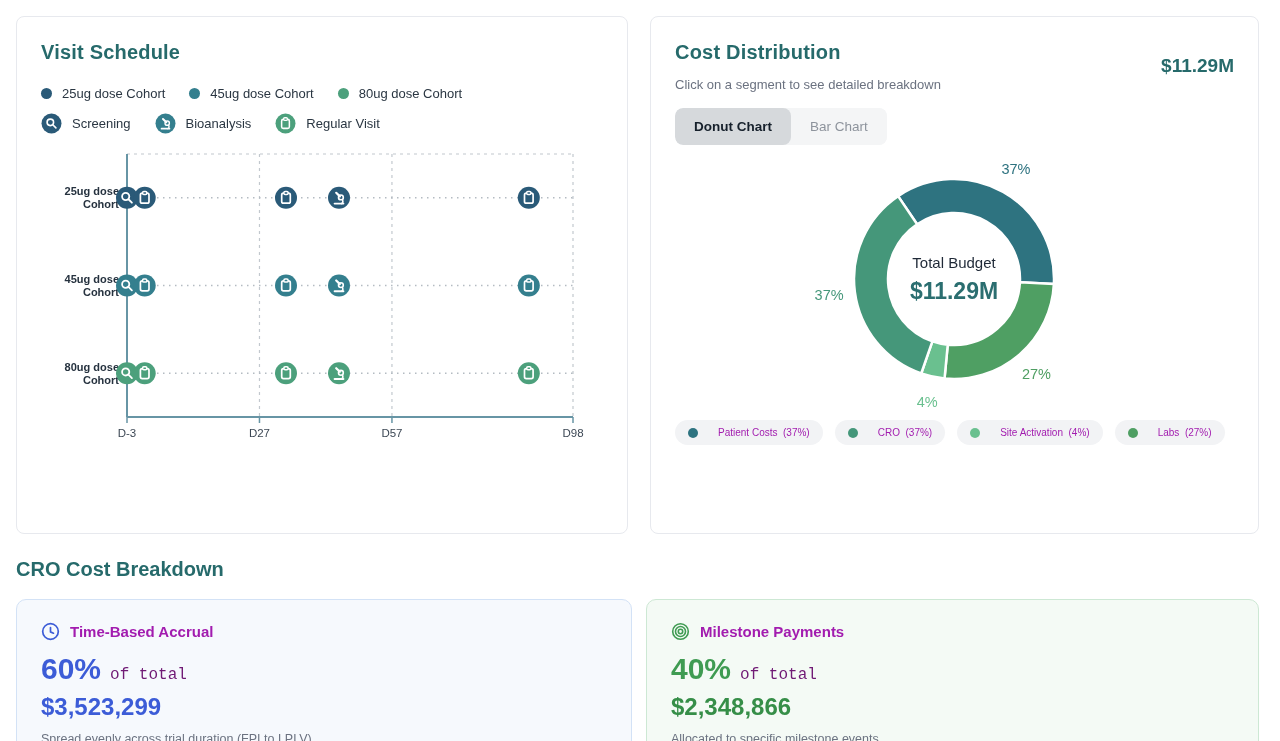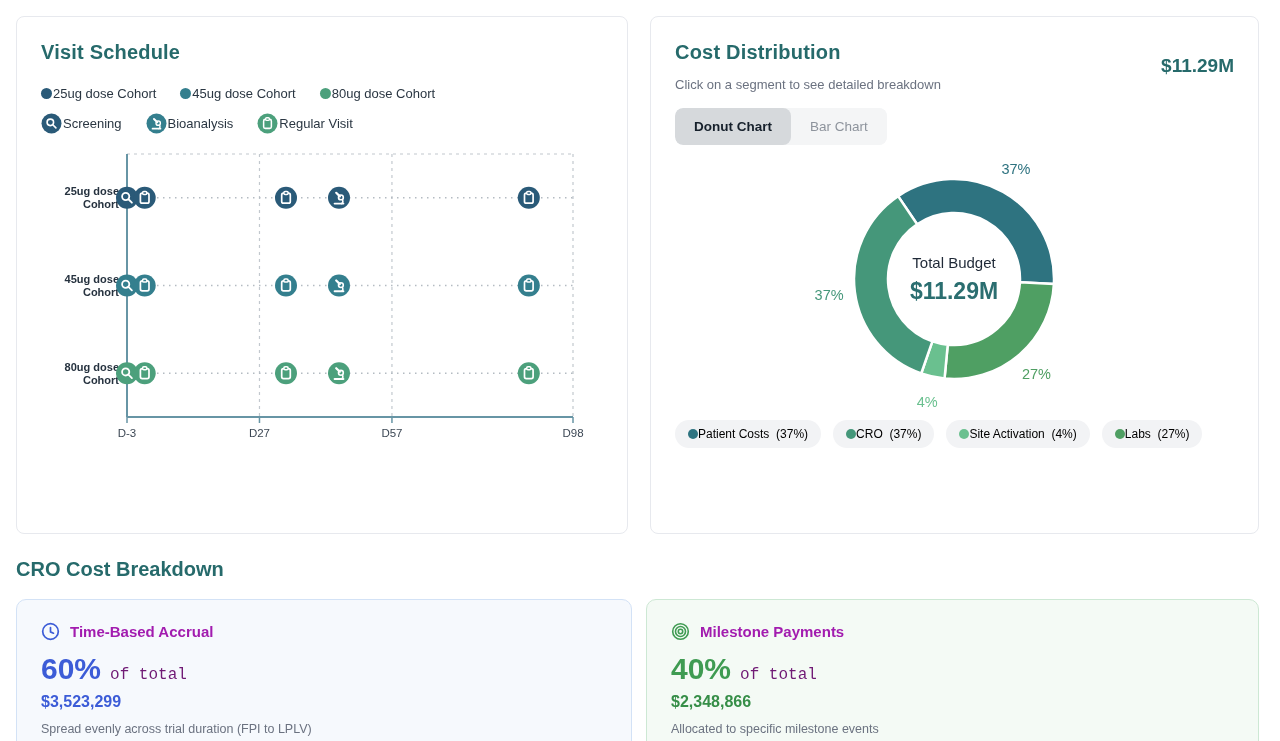--- a/index.html
+++ b/index.html
@@ -16,21 +16,21 @@
   .panel {
     border: 1px solid #e7e9ee; border-radius: 8px; background: #fff;
     padding: 24px; height: 518px; overflow: hidden;
   }
   .panel-title { margin: 0; font-size: 20px; font-weight: 700; color: #266a6b; letter-spacing: .2px; }
 
   
   .legend { display: flex; align-items: center; gap: 24px; font-size: 13px; color: #2a3642; }
   .legend.first { margin-top: 22px; }
   .legend.second { margin-top: 12px; }
-  .legend-item { display: inline-flex; align-items: center; gap: 1px; }
+  .legend-item { display: inline-flex; align-items: center; gap: 10px; }
   .dot { width: 11px; height: 11px; border-radius: 50%; display: inline-block; flex: 0 0 auto; }
 
   .visit-svg { display: block; margin-top: 8px; }
 
   
   .cd-header { display: flex; justify-content: space-between; align-items: flex-start; }
   .cd-total { font-size: 19px; font-weight: 700; color: #266a6b; margin-top: 14px; }
   .cd-subtitle { font-size: 13px; color: #6b7280; }
   .toggle { display: inline-flex; margin-top: 16px; background: #f4f5f6; border-radius: 8px; overflow: hidden; }
   .toggle button {
@@ -42,35 +42,35 @@
   .donut-wrap { position: relative; margin-top: 3px; }
   .donut-center {
     position: absolute; left: 279px; top: 131px; transform: translate(-50%, -50%);
     text-align: center; pointer-events: none;
   }
   .donut-center .lbl { font-size: 15px; color: #1f2937; }
   .donut-center .val { font-size: 23px; font-weight: 700; color: #2b6e70; margin-top: 7px; }
 
   .pill-row { display: flex; gap: 12px; flex-wrap: wrap; margin-top: 0; }
   .pill {
-    display: inline-flex; align-items: center; gap: 0; border: none; cursor: pointer;
+    display: inline-flex; align-items: center; gap: 20px; border: none; cursor: pointer;
     background: #f2f3f5; border-radius: 999px; padding: 7px 13px;
-    font-size: 12px; color: #000000; font-family: inherit; white-space: nowrap;
+    font-size: 10px; color: #a21caf; font-family: inherit; white-space: nowrap;
   }
   .pill .dot { width: 10px; height: 10px; }
 
   .section-title { margin: 24px 0 18px 0; font-size: 20px; font-weight: 700; color: #266a6b; }
 
   .bottom-row { display: grid; grid-template-columns: 616px 613px; gap: 14px; }
   .stat-card { border-radius: 10px; border: 1px solid; padding: 22px 24px; height: 168px; }
   .stat-head { display: flex; align-items: center; gap: 10px; font-size: 15px; font-weight: 700; color: #a21caf; }
   .stat-pct-row { display: flex; align-items: baseline; gap: 9px; margin-top: 13px; }
   .stat-pct { font-size: 30px; font-weight: 700; line-height: 1; }
   .stat-of { font-size: 16px; color: #701a75; font-family: Liberation Mono, monospace; }
-  .stat-amount { font-size: 16px; font-weight: 700; margin-top: 9px; }
+  .stat-amount { font-size: 24px; font-weight: 700; margin-top: 9px; }
   .stat-desc { font-size: 12.5px; color: #6b7280; margin-top: 11px; }
 
   text { font-family: "Liberation Sans", "DejaVu Sans", sans-serif; }
 </style>
 </head>
 <body>
 
 <div class="page">
   <div class="top-row">
 

